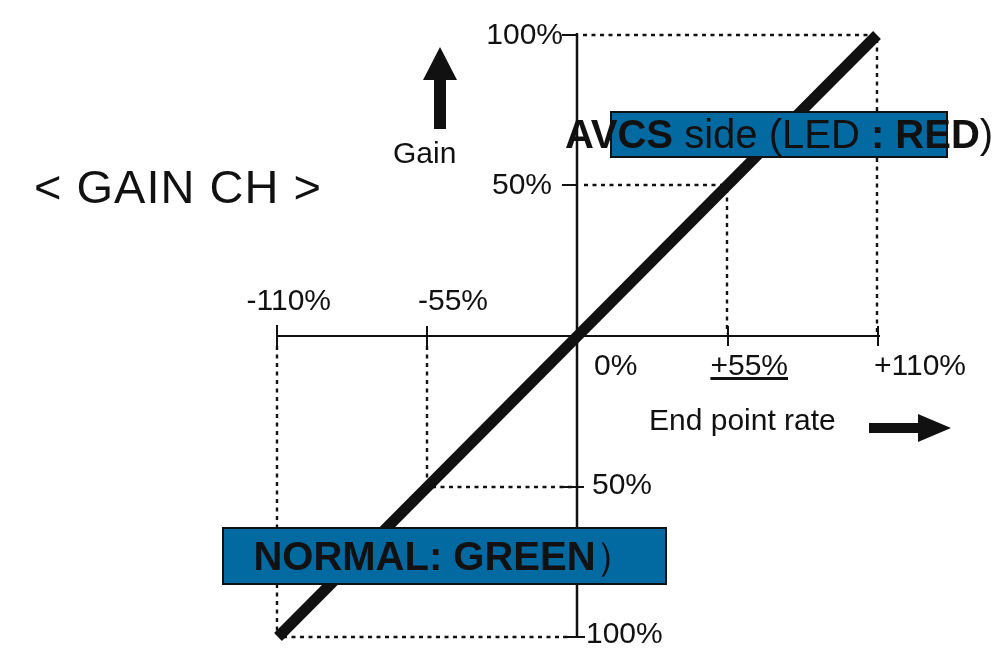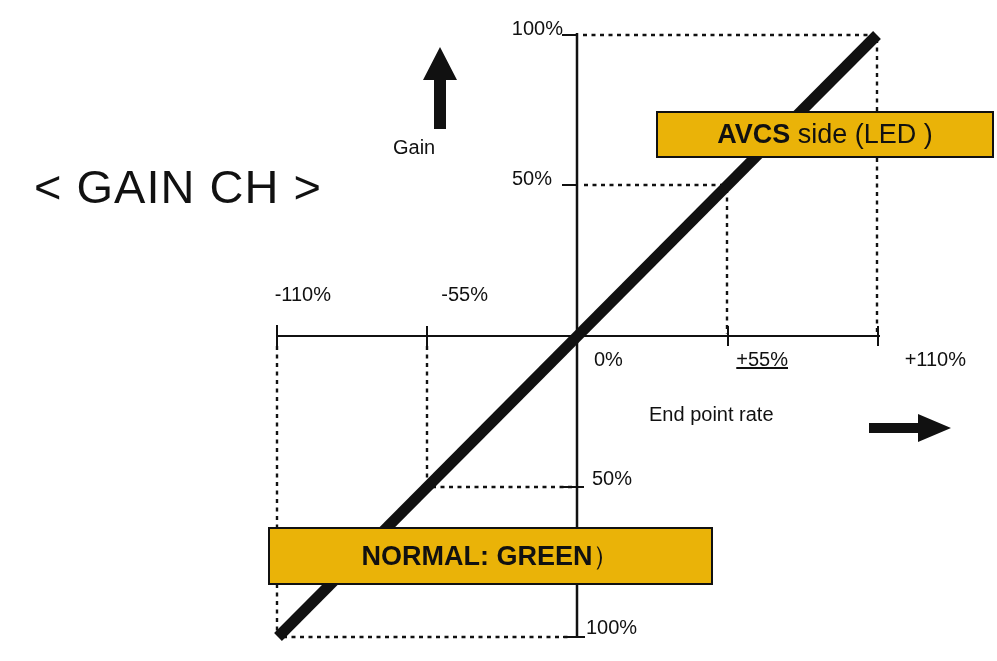--- a/index.html
+++ b/index.html
@@ -7,35 +7,34 @@
     position: relative;
     width: 997px;
     height: 661px;
     background: #ffffff;
     font-family: "Liberation Sans", "DejaVu Sans", sans-serif;
     color: #111111;
     overflow: hidden;
   }
   .stage svg { position: absolute; left: 0; top: 0; z-index: 1; }
   .lbl { position: absolute; z-index: 2; line-height: 1.15; white-space: nowrap; }
-  .t31 { font-size: 20px; }
+  .t31 { font-size: 30px; }
   .title { font-size: 47px; letter-spacing: 1px; }
   .alignR { text-align: right; }
   .alignC { text-align: right; }
   .callout {
     position: absolute;
     z-index: 3;
     box-sizing: border-box;
-    background: #eab308;
+    background: #0369a1;
     border: 2px solid #111111;
     display: flex;
     align-items: center;
     justify-content: center;
-    font-size: 27px;
-    margin-left: 46px;
+    font-size: 40px;
   }
   .callout span { white-space: pre; }
   .b { font-weight: bold; }
   .axis   { stroke: #111111; fill: none; }
   .dotted { stroke: #111111; fill: none; stroke-width: 2.4; stroke-dasharray: 4 4.5; }
   .fillink { fill: #111111; stroke: none; }
 </style>
 </head>
 <body>
 
@@ -75,20 +74,21 @@
 
   <div class="lbl t31 alignC" style="left:211px; top:283px; width:120px;">-110%</div>
   <div class="lbl t31 alignC" style="left:368px; top:283px; width:120px;">-55%</div>
   <div class="lbl t31" style="left:594px; top:348px;">0%</div>
   <div class="lbl t31 alignC" style="left:668px; top:348px; width:120px;text-decoration:underline;">+55%</div>
   <div class="lbl t31 alignC" style="left:846px; top:348px; width:120px;">+110%</div>
 
   <div class="callout" style="left:610px; top:111px; width:338px; height:47px;">
     <span class="b">AVCS</span>
       <span> side (LED </span>
+      <span class="b">: RED</span>
       <span>)</span>
   </div>
 
   <div class="callout" style="left:222px; top:527px; width:445px; height:58px;">
     <span class="b">NORMAL</span>
       <span class="b">: GREEN</span>
       <span>）</span>
   </div>
 
 </div>

